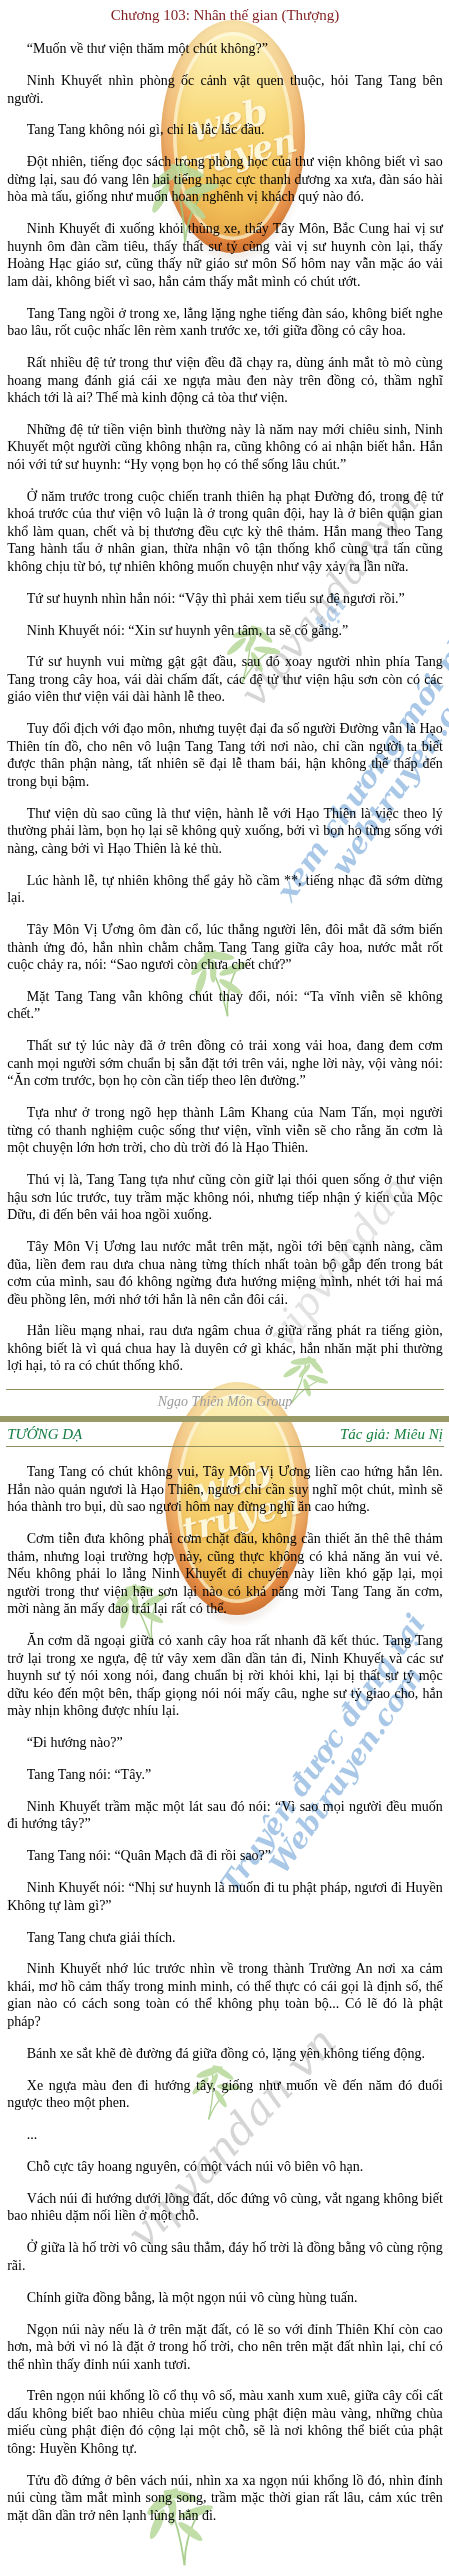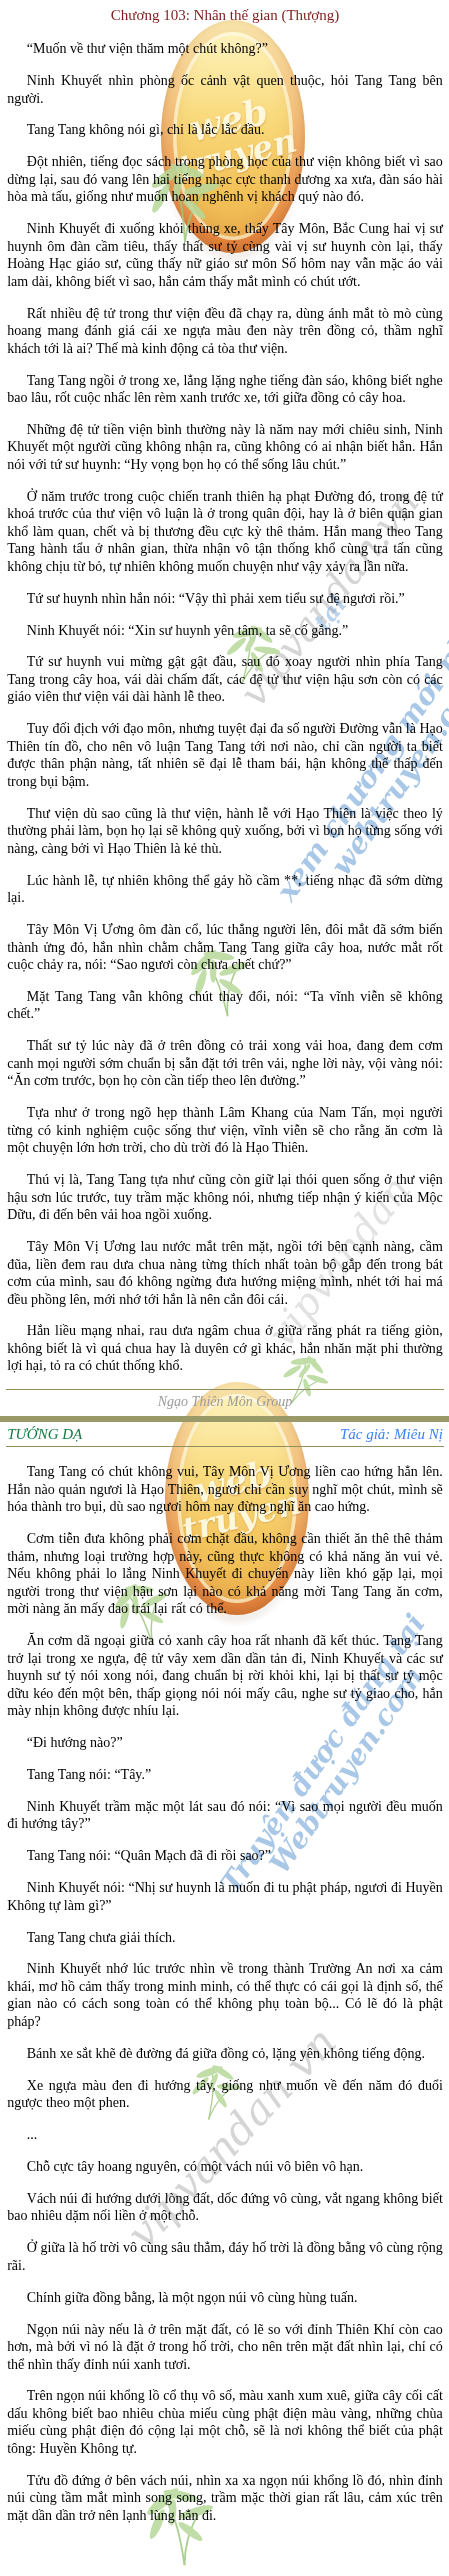--- a/index.html
+++ b/index.html
@@ -41,21 +41,21 @@
 
   
   .divider-block{margin-top:3px;}
   .rule-thin{border:none;border-top:1px solid #8f8f60;margin:0 6.2px;}
   .group-credit{text-align:center;color:#9b9b9b;font-style:italic;font-size:14px;
       line-height:17.5px;margin:3.1px 0 5.2px 0;}
   .rule-band{height:5.7px;background:#9a9a68;width:100%;}
   .title-row{display:flex;justify-content:space-between;align-items:baseline;
       padding:4.1px 7.2px 3.1px 7.2px;}
   .novel-title{color:#157d44;font-style:italic;font-size:15px;}
-  .author-credit{color:#3b82f6;font-style:italic;font-size:15px;}
+  .author-credit{color:#15803d;font-style:italic;font-size:15px;}
 </style>
 </head>
 <body>
 
 <div class="page">
 
   <div class="decor">
 
     <div class="badge" style="left:161px;top:19.6px;">
       <div class="badge-rim"></div>
@@ -189,34 +189,34 @@
 
   <div class="content-layer">
     <h1 class="chapter-title">Chương 103: Nhân thế gian (Thượng)</h1>
 
     <div class="text-block part1">
         <p>“Muốn về thư viện thăm một chút không?”</p>
         <p>Ninh Khuyết nhìn phòng ốc cảnh vật quen thuộc, hỏi Tang Tang bên người.</p>
         <p>Tang Tang không nói gì, chỉ là lắc lắc đầu.</p>
         <p>Đột nhiên, tiếng đọc sách trong phòng học của thư viện không biết vì sao dừng lại, sau đó vang lên hai tiếng nhạc cực thanh dương xa xưa, đàn sáo hài hòa mà tấu, giống như muốn hoan nghênh vị khách quý nào đó.</p>
         <p>Ninh Khuyết đi xuống khỏi thùng xe, thấy Tây Môn, Bắc Cung hai vị sư huynh ôm đàn cầm tiêu, thấy thất sư tỷ cùng vài vị sư huynh còn lại, thấy Hoàng Hạc giáo sư, cũng thấy nữ giáo sư môn Số hôm nay vẫn mặc áo vải lam dài, không biết vì sao, hắn cảm thấy mắt mình có chút ướt.</p>
+        <p>Tang Tang ngồi ở trong xe, lẳng lặng nghe tiếng đàn sáo, không biết nghe bao lâu, rốt cuộc nhấc lên rèm xanh trước xe, tới giữa đồng cỏ cây hoa.</p>
         <p>Rất nhiều đệ tử trong thư viện đều đã chạy ra, dùng ánh mắt tò mò cùng hoang mang đánh giá cái xe ngựa màu đen này trên đồng cỏ, thầm nghĩ khách tới là ai? Thế mà kinh động cả tòa thư viện.</p>
-        <p>Tang Tang ngồi ở trong xe, lẳng lặng nghe tiếng đàn sáo, không biết nghe bao lâu, rốt cuộc nhấc lên rèm xanh trước xe, tới giữa đồng cỏ cây hoa.</p>
         <p>Những đệ tử tiền viện bình thường này là năm nay mới chiêu sinh, Ninh Khuyết một người cũng không nhận ra, cũng không có ai nhận biết hắn. Hắn nói với tứ sư huynh: “Hy vọng bọn họ có thể sống lâu chút.”</p>
         <p>Ở năm trước trong cuộc chiến tranh thiên hạ phạt Đường đó, trong đệ tử khoá trước của thư viện vô luận là ở trong quân đội, hay là ở biên quận gian khổ làm quan, chết và bị thương đều cực kỳ thê thảm. Hắn mang theo Tang Tang hành tẩu ở nhân gian, thừa nhận vô tận thống khổ cùng tra tấn cũng không chịu từ bỏ, tự nhiên không muốn chuyện như vậy xảy ra lần nữa.</p>
         <p>Tứ sư huynh nhìn hắn nói: “Vậy thì phải xem tiểu sư đệ ngươi rồi.”</p>
         <p>Ninh Khuyết nói: “Xin sư huynh yên tâm, ta sẽ cố gắng.”</p>
         <p>Tứ sư huynh vui mừng gật gật đầu, sau đó xoay người nhìn phía Tang Tang trong cây hoa, vái dài chấm đất, các đệ tử thư viện hậu sơn còn có các giáo viên thư viện vái dài hành lễ theo.</p>
         <p>Tuy đối địch với đạo môn, nhưng tuyệt đại đa số người Đường vẫn là Hạo Thiên tín đồ, cho nên vô luận Tang Tang tới nơi nào, chỉ cần người ta biết được thân phận nàng, tất nhiên sẽ đại lễ tham bái, hận không thể thấp đến trong bụi bậm.</p>
         <p>Thư viện dù sao cũng là thư viện, hành lễ với Hạo Thiên là việc theo lý thường phải làm, bọn họ lại sẽ không quỳ xuống, bởi vì bọn họ từng sống với nàng, càng bởi vì Hạo Thiên là kẻ thù.</p>
         <p>Lúc hành lễ, tự nhiên không thể gảy hồ cầm **, tiếng nhạc đã sớm dừng lại.</p>
         <p>Tây Môn Vị Ương ôm đàn cổ, lúc thẳng người lên, đôi mắt đã sớm biến thành ửng đỏ, hắn nhìn chằm chằm Tang Tang giữa cây hoa, nước mắt rốt cuộc chảy ra, nói: “Sao ngươi còn chưa chết chứ?”</p>
         <p>Mặt Tang Tang vẫn không chút thay đổi, nói: “Ta vĩnh viễn sẽ không chết.”</p>
         <p>Thất sư tỷ lúc này đã ở trên đồng cỏ trải xong vải hoa, đang đem cơm canh mọi người sớm chuẩn bị sẵn đặt tới trên vải, nghe lời này, vội vàng nói: “Ăn cơm trước, bọn họ còn cần tiếp theo lên đường.”</p>
-        <p>Tựa như ở trong ngõ hẹp thành Lâm Khang của Nam Tấn, mọi người từng có kinh nghiệm cuộc sống thư viện, vĩnh viễn sẽ cho rằng ăn cơm là một chuyện lớn hơn trời, cho dù trời đó là Hạo Thiên.</p>
+        <p>Tựa như ở trong ngõ hẹp thành Lâm Khang của Nam Tấn, mọi người từng có thanh nghiệm cuộc sống thư viện, vĩnh viễn sẽ cho rằng ăn cơm là một chuyện lớn hơn trời, cho dù trời đó là Hạo Thiên.</p>
         <p>Thú vị là, Tang Tang tựa như cũng còn giữ lại thói quen sống ở thư viện hậu sơn lúc trước, tuy trầm mặc không nói, nhưng tiếp nhận ý kiến của Mộc Dữu, đi đến bên vải hoa ngồi xuống.</p>
         <p>Tây Môn Vị Ương lau nước mắt trên mặt, ngồi tới bên cạnh nàng, cầm đũa, liền đem rau dưa chua nàng từng thích nhất toàn bộ gắp đến trong bát cơm của mình, sau đó không ngừng đưa hướng miệng mình, nhét tới hai má đều phồng lên, mới nhớ tới hắn là nên cắn đôi cái.</p>
         <p>Hắn liều mạng nhai, rau dưa ngâm chua ở giữa răng phát ra tiếng giòn, không biết là vì quá chua hay là duyên cớ gì khác, hắn nhăn mặt phi thường lợi hại, tỏ ra có chút thống khổ.</p>
       </div>
 
     <div class="divider-block">
       <hr class="rule-thin">
       <div class="group-credit">Ngạo Thiên Môn Group</div>
       <div class="rule-band"></div>
       <div class="title-row">

